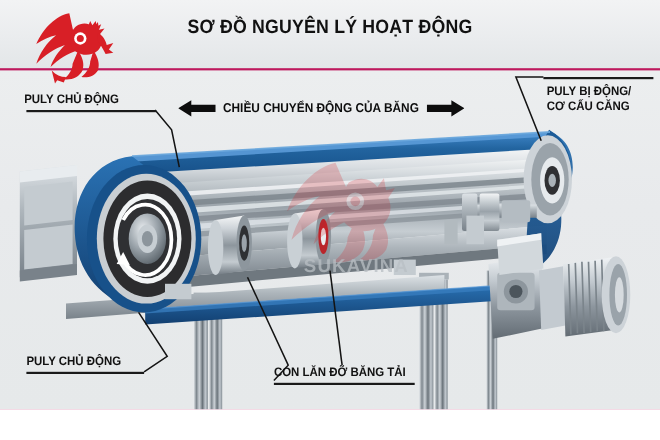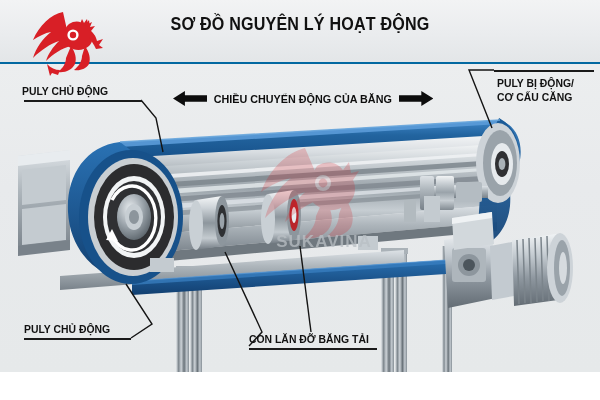--- a/index.html
+++ b/index.html
@@ -1,17 +1,17 @@
 <!DOCTYPE html>
 <html><head>
 <meta charset="utf-8">
 <style>
   html,body{margin:0;padding:0;background:#fff;}
   body{width:600px;height:400px;overflow:hidden;font-family:"Liberation Sans",sans-serif;}
-  .stage{position:relative;width:600px;height:400px;background:#0369a1;overflow:hidden;}
+  .stage{position:relative;width:600px;height:400px;background:#be185d;overflow:hidden;}
 
   
   .header-band{position:absolute;left:0;top:0;width:600px;height:62px;
     background:linear-gradient(180deg,#f2f3f4 0%,#eaecee 55%,#e3e6e8 100%);}
   .body-band{position:absolute;left:0;top:64px;width:600px;height:308px;
     background:linear-gradient(180deg,#eceeef 0%,#e8eaec 40%,#e6e9ea 100%);}
   .footer-band{position:absolute;left:0;top:372px;width:600px;height:28px;background:#ffffff;}
 
   .title{position:absolute;left:0;top:14px;width:600px;text-align:center;
     font-size:17.5px;font-weight:bold;color:#111;letter-spacing:.2px;
@@ -35,21 +35,21 @@
   #lbl-tension{left:497px;top:76px;text-align:left;}
   .lbl .l2{display:block;}
 
   .underline{position:absolute;background:#1a1a1a;height:1.6px;}
   #ul-top{left:24px;top:100px;width:118px;}
   #ul-bottom{left:24px;top:338px;width:107px;}
   #ul-roller{left:249px;top:348px;width:128px;}
   #ul-tension{left:494px;top:70px;width:100px;}
 
   
-  .motion{position:absolute;left:173px;top:86px;width:260px;height:24px;
+  .motion{position:absolute;left:162px;top:86px;width:260px;height:24px;
     display:flex;align-items:center;justify-content:flex-end;}
   .motion-text{font-size:11.6px;font-weight:bold;color:#0d0d0d;
     transform:scaleX(.93);white-space:nowrap;}
   .arr{width:46px;height:21px;}
 
   
   .machine{position:absolute;left:0;top:0;width:600px;height:400px;}
 </style>
 </head>
 <body>

